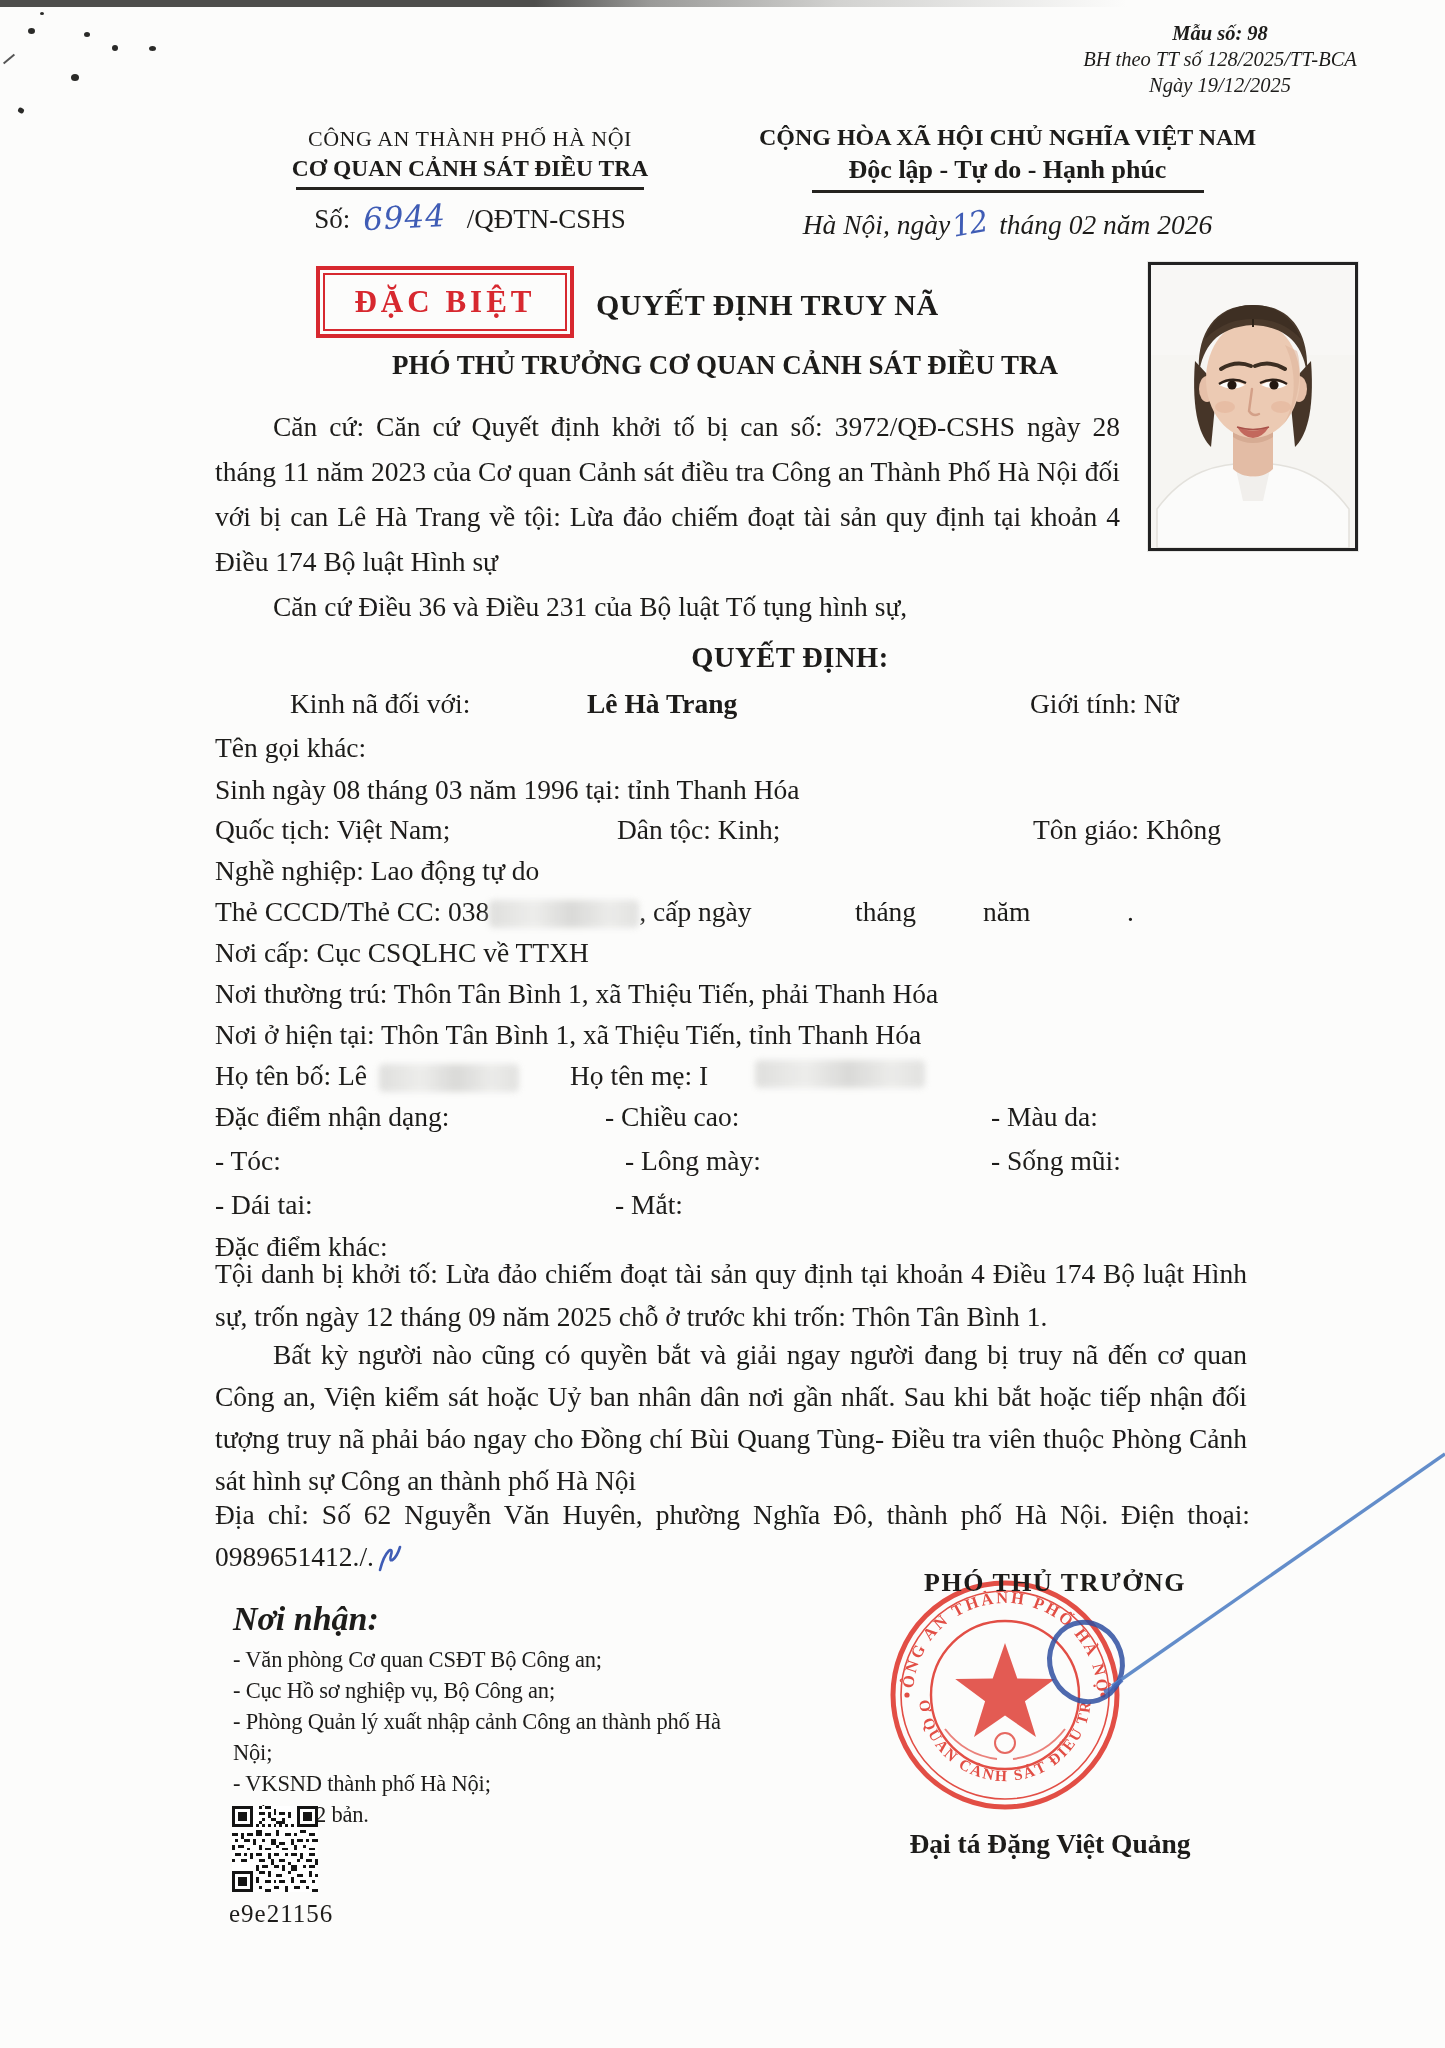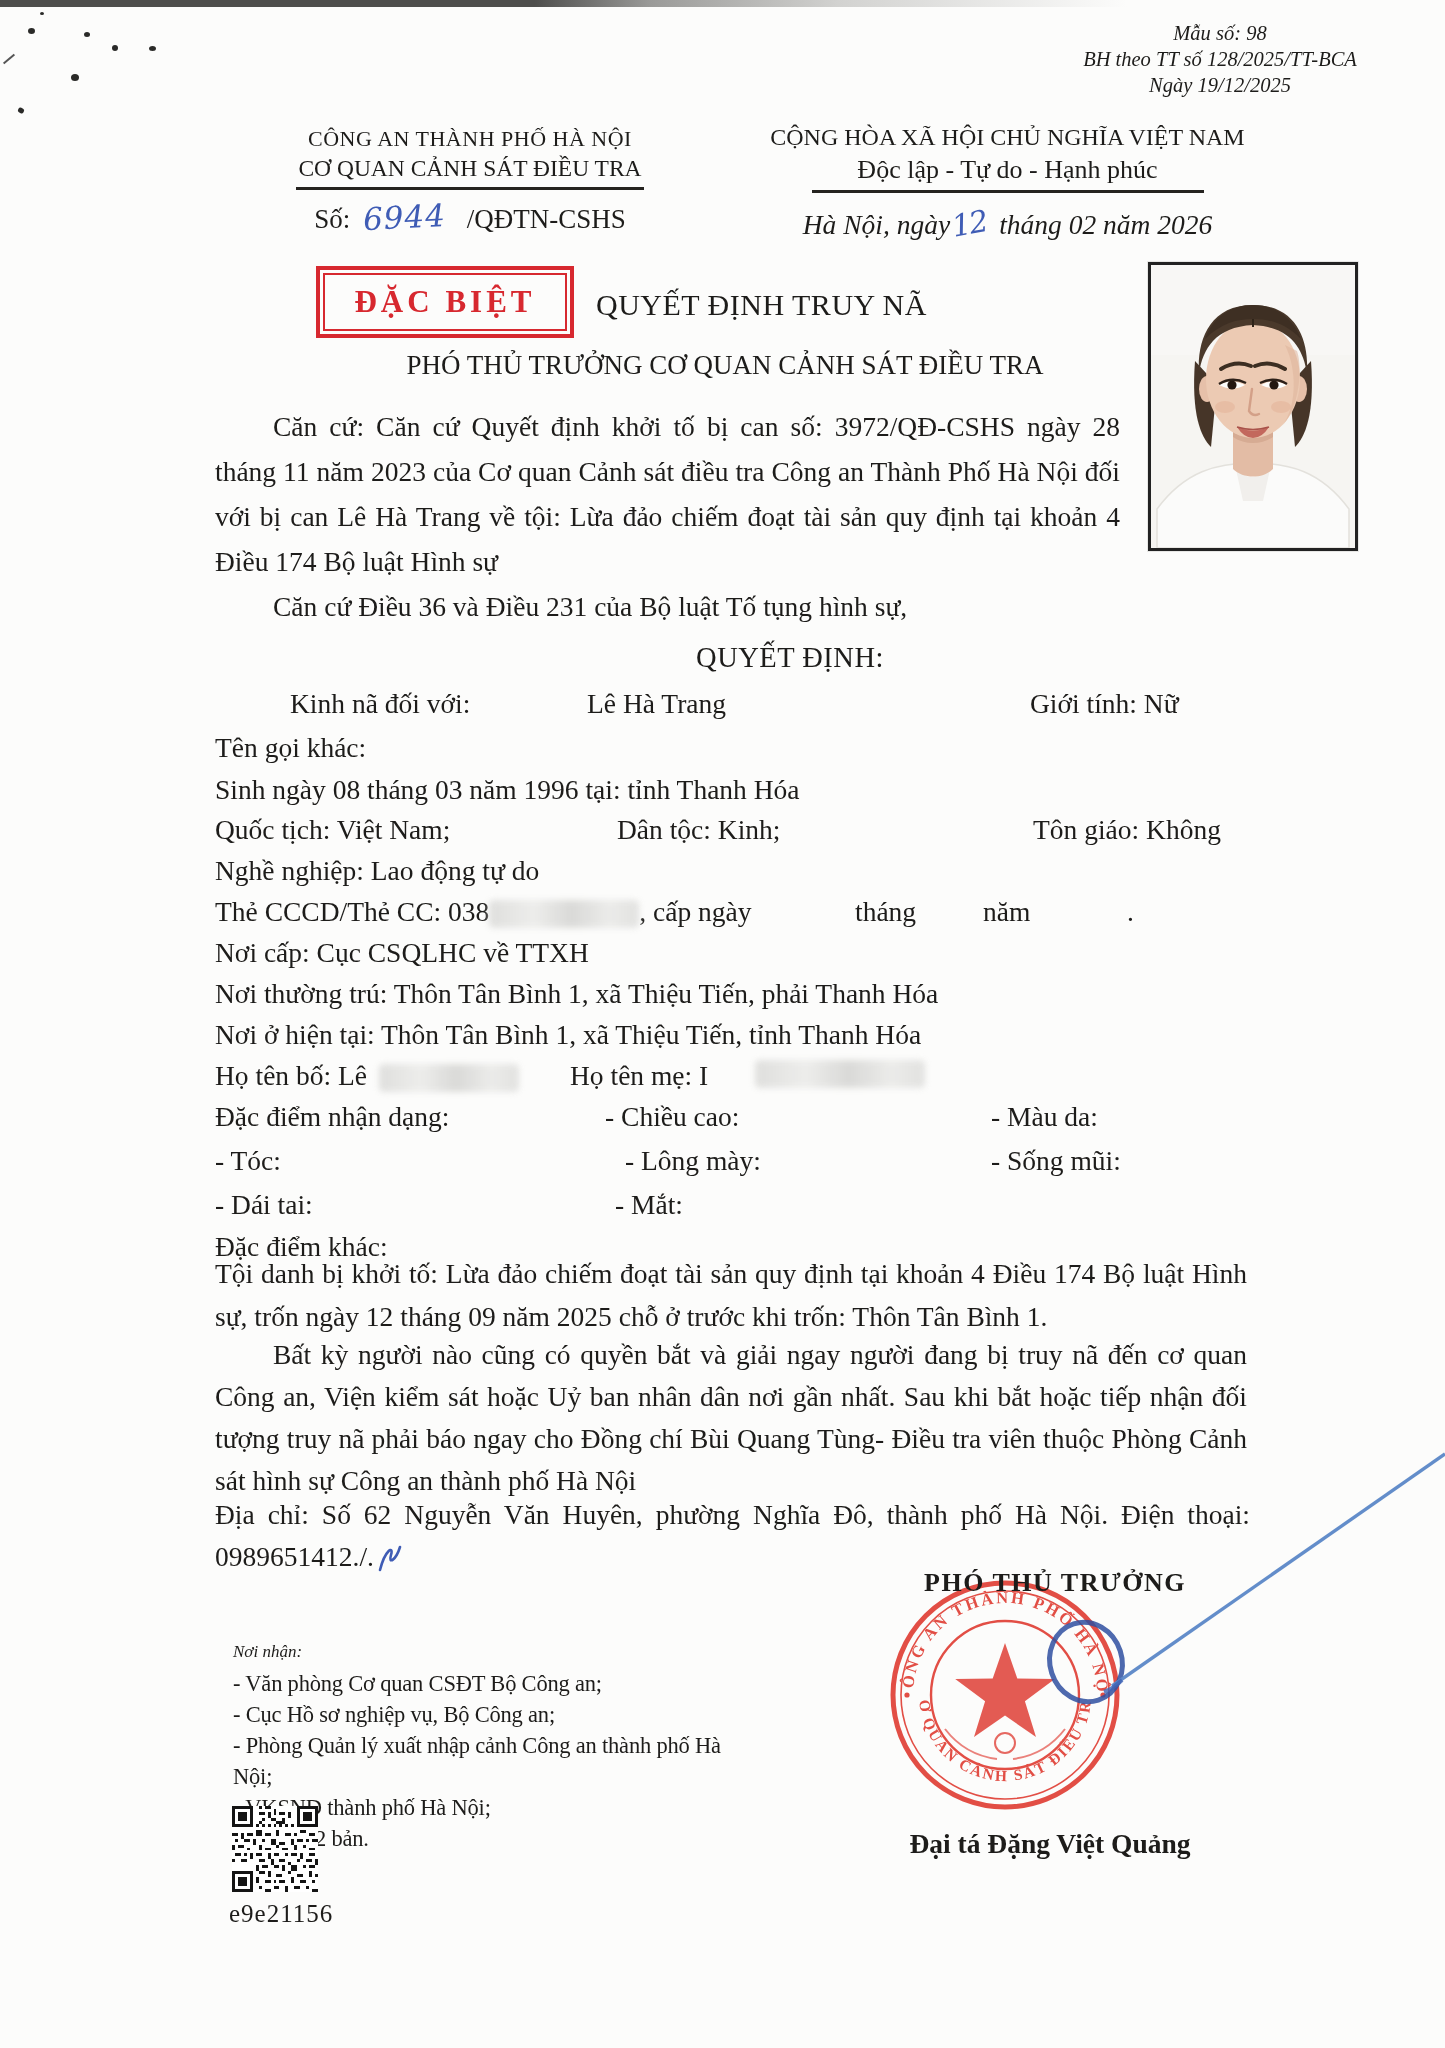--- a/index.html
+++ b/index.html
@@ -1,20 +1,20 @@
 <!DOCTYPE html>
 <html><head>
 <meta charset="utf-8">
 <style>
   html,body{margin:0;padding:0;background:#e8e8e6;}
   .page{position:relative;width:1445px;height:2048px;margin:0 auto;background:#fcfcfb;
         font-family:"Liberation Serif","DejaVu Serif",serif;color:#1d1c1a;overflow:hidden;}
   .abs{position:absolute;}
   .center{text-align:center;}
-  .b{font-weight:normal;}
+  .b{font-weight:bold;}
   .i{font-style:italic;}
   .nowrap{white-space:nowrap;}
   .para{font-size:27.5px;line-height:43px;text-align:justify;}
   .hand{color:#3f5cb5;font-style:italic;font-family:"DejaVu Serif",serif;}
   .blur-box{display:inline-block;height:28px;border-radius:5px;vertical-align:-7px;
             background:linear-gradient(90deg,#dcdcda,#ececea 30%,#d6d6d4 55%,#eaeae8 80%,#dfdfdd);
             filter:blur(3px);opacity:.9;}
   .underline-bar{height:2.5px;background:#25231f;margin:5px auto 0;}
   .speck{position:absolute;background:#2a2a28;border-radius:50%;}
   .top-strip{position:absolute;left:0;top:0;width:100%;height:7px;
@@ -189,21 +189,21 @@
     <span>Đặc điểm khác:</span>
   </div>
 
   <p class="abs para" style="left:215px;top:1252px;width:1032px;margin:0;">Tội danh bị khởi tố: Lừa đảo chiếm đoạt tài sản quy định tại khoản 4 Điều 174 Bộ luật Hình sự, trốn ngày 12 tháng 09 năm 2025 chỗ ở trước khi trốn: Thôn Tân Bình 1.</p>
   <p class="abs para" style="left:215px;top:1334px;width:1032px;margin:0;text-indent:58px;line-height:42px;">Bất kỳ người nào cũng có quyền bắt và giải ngay người đang bị truy nã đến cơ quan Công an, Viện kiểm sát hoặc Uỷ ban nhân dân nơi gần nhất. Sau khi bắt hoặc tiếp nhận đối tượng truy nã phải báo ngay cho Đồng chí Bùi Quang Tùng- Điều tra viên thuộc Phòng Cảnh sát hình sự Công an thành phố Hà Nội</p>
   <p class="abs para" style="left:215px;top:1494px;width:1035px;margin:0;line-height:42px;"><span>Địa chỉ: Số 62 Nguyễn Văn Huyên, phường Nghĩa Đô, thành phố Hà Nội. Điện thoại: 0989651412./.</span><svg width="26" height="34" viewBox="0 0 26 34" style="vertical-align:-8px;margin-left:2px;">
         <path d="M4 30 C9 10 18 5 15 15 C12 25 20 20 24 7" stroke="#3f5cb5" stroke-width="2.6" fill="none" stroke-linecap="round"></path>
       </svg></p>
 
   <div class="abs" style="left:233px;top:1600px;width:505px;">
-    <div class="b i" style="font-size:17px;margin-bottom:6px;margin-top:42px;">Nơi nhận:</div>
+    <div class="b i" style="font-size:34px;margin-bottom:6px;">Nơi nhận:</div>
     <div class="footer-items">- Văn phòng Cơ quan CSĐT Bộ Công an;</div>
     <div class="footer-items">- Cục Hồ sơ nghiệp vụ, Bộ Công an;</div>
     <div class="footer-items">- Phòng Quản lý xuất nhập cảnh Công an thành phố Hà Nội;</div>
     <div class="footer-items">- VKSND thành phố Hà Nội;</div>
     <div class="footer-items">- Hồ sơ 02 bản.</div>
   </div>
 
   <div class="abs" style="left:232px;top:1806px;width:86px;height:86px;">
     <svg width="86" height="86" viewBox="0 0 29 29" shape-rendering="crispEdges">
       <rect width="29" height="29" fill="#fff"></rect>

